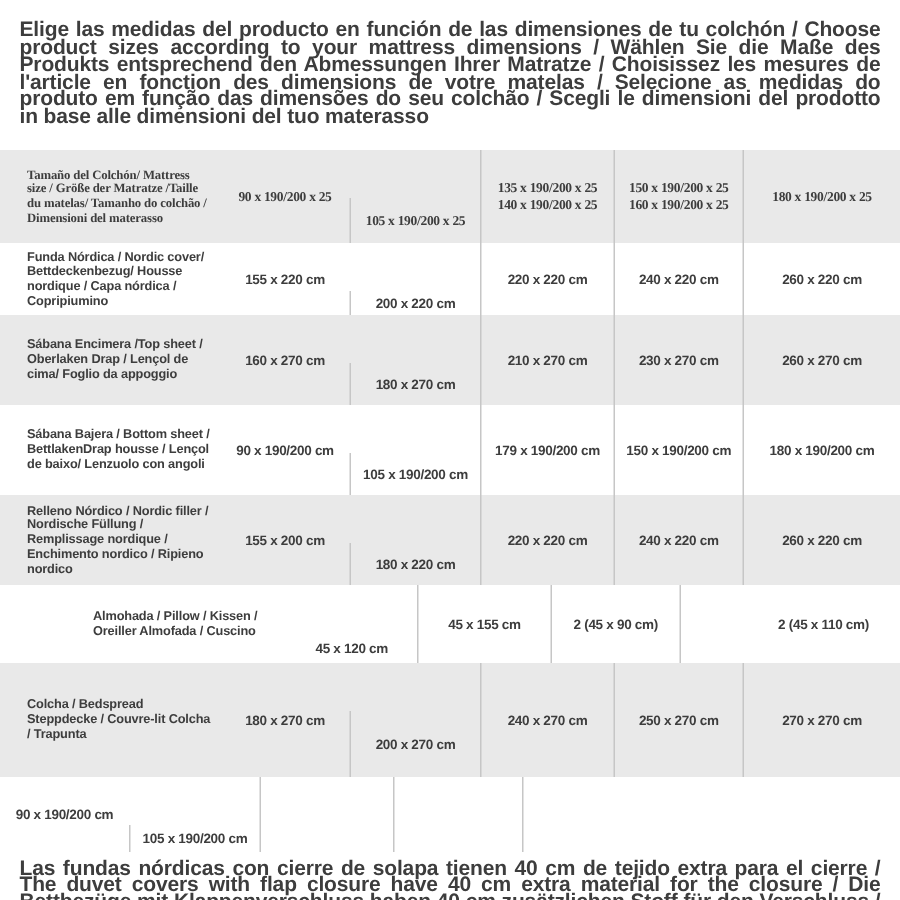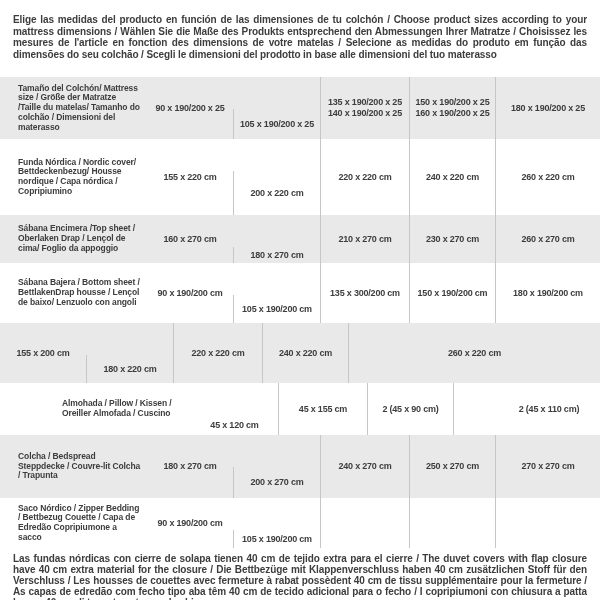--- a/index.html
+++ b/index.html
@@ -1,21 +1,21 @@
 <!DOCTYPE html>
 <html><head>
 <meta charset="utf-8">
 <style>
   html,body { margin:0; padding:0; }
   body {
     width:600px; height:600px; background:#ffffff; overflow:hidden;
     font-family:"Liberation Sans", sans-serif; color:#3d3d3d;
   }
   .intro, .footnote {
-    font-weight:700; font-size:10px; line-height:11.5px;
+    font-weight:700; font-size:14px; line-height:11.5px;
     text-align:justify; letter-spacing:-0.1px; color:#3d3d3d;
   }
   .intro { margin:14px 13px 0 13px; }
   .footnote { margin:5px 13px 0 13px; line-height:11px; }
   .size-table { margin-top:17px; width:600px; }
   .trow { display:flex; width:600px; }
   .trow.shaded { background:#e9e9e9; }
   .cell { box-sizing:border-box; }
   .lbl {
     width:147px; padding:4px 6px 4px 18px;
@@ -33,59 +33,59 @@
   .v.c4 { width:86px; }
   .v.c5 { flex:1;text-align:center; }
   .v + .v { border-left:1px solid #c6c6c6; }
 </style>
 </head>
 <body>
 
 <div class="intro">Elige las medidas del producto en función de las dimensiones de tu colchón / Choose product sizes according to your mattress dimensions / Wählen Sie die Maße des Produkts entsprechend den Abmessungen Ihrer Matratze / Choisissez les mesures de l'article en fonction des dimensions de votre matelas / Selecione as medidas do produto em função das dimensões do seu colchão / Scegli le dimensioni del prodotto in base alle dimensioni del tuo materasso</div>
 
 <div class="size-table" id="size-table">
-    <div class="trow shaded" style="height: 62px;">
+    <div class="trow shaded" style="height: 62px; font-family: Liberation Serif, serif;">
       <div class="cell lbl">Tamaño del Colchón/ Mattress size / Größe der Matratze /Taille du matelas/ Tamanho do colchão / Dimensioni del materasso</div>
       <div class="cell v c1">
         <div>90 x 190/200 x 25</div>
       </div>
       <div class="cell v c2">
         <div>105 x 190/200 x 25</div>
       </div>
       <div class="cell v c3">
         <div>135 x 190/200 x 25</div>
         <div>140 x 190/200 x 25</div>
       </div>
       <div class="cell v c4">
         <div>150 x 190/200 x 25</div>
         <div>160 x 190/200 x 25</div>
       </div>
       <div class="cell v c5">
         <div>180 x 190/200 x 25</div>
       </div>
     </div>
-    <div class="trow" style="height: 76px;">
+    <div class="trow" style="height: 48px;">
       <div class="cell lbl">Funda Nórdica /  Nordic cover/ Bettdeckenbezug/ Housse nordique  / Capa nórdica / Copripiumino</div>
       <div class="cell v c1">
         <div>155 x 220 cm</div>
       </div>
       <div class="cell v c2">
         <div>200 x 220 cm</div>
       </div>
       <div class="cell v c3">
         <div>220 x 220 cm</div>
       </div>
       <div class="cell v c4">
         <div>240 x 220 cm</div>
       </div>
       <div class="cell v c5">
         <div>260 x 220 cm</div>
       </div>
     </div>
-    <div class="trow shaded" style="height: 48px;">
+    <div class="trow shaded" style="height: 60px;">
       <div class="cell lbl">Sábana Encimera /Top sheet / Oberlaken Drap / Lençol de cima/ Foglio da appoggio</div>
       <div class="cell v c1">
         <div>160 x 270 cm</div>
       </div>
       <div class="cell v c2">
         <div>180 x 270 cm</div>
       </div>
       <div class="cell v c3">
         <div>210 x 270 cm</div>
       </div>
@@ -98,30 +98,31 @@
     </div>
     <div class="trow" style="height: 60px;">
       <div class="cell lbl">Sábana Bajera / Bottom sheet / BettlakenDrap housse / Lençol de baixo/ Lenzuolo con angoli</div>
       <div class="cell v c1">
         <div>90 x 190/200 cm</div>
       </div>
       <div class="cell v c2">
         <div>105 x 190/200 cm</div>
       </div>
       <div class="cell v c3">
-        <div>135 x 300/200 cm</div>
+        <div>179 x 190/200 cm</div>
       </div>
       <div class="cell v c4">
         <div>150 x 190/200 cm</div>
       </div>
       <div class="cell v c5">
         <div>180 x 190/200 cm</div>
       </div>
     </div>
     <div class="trow shaded" style="height: 60px;">
+      <div class="cell lbl">Relleno Nórdico / Nordic filler / Nordische Füllung / Remplissage nordique / Enchimento nordico / Ripieno nordico</div>
       <div class="cell v c1">
         <div>155 x 200 cm</div>
       </div>
       <div class="cell v c2">
         <div>180 x 220 cm</div>
       </div>
       <div class="cell v c3">
         <div>220 x 220 cm</div>
       </div>
       <div class="cell v c4">
@@ -139,40 +140,39 @@
       <div class="cell v c3">
         <div>45 x 155 cm</div>
       </div>
       <div class="cell v c4">
         <div>2 (45 x 90 cm)</div>
       </div>
       <div class="cell v c5">
         <div>2 (45 x 110 cm)</div>
       </div>
     </div>
-    <div class="trow shaded" style="height: 63px;">
+    <div class="trow shaded" style="height: 76px;">
       <div class="cell lbl">Colcha / Bedspread Steppdecke / Couvre-lit Colcha / Trapunta</div>
       <div class="cell v c1">
         <div>180 x 270 cm</div>
       </div>
       <div class="cell v c2">
         <div>200 x 270 cm</div>
       </div>
       <div class="cell v c3">
         <div>240 x 270 cm</div>
       </div>
       <div class="cell v c4">
         <div>250 x 270 cm</div>
       </div>
       <div class="cell v c5">
         <div>270 x 270 cm</div>
       </div>
     </div>
     <div class="trow" style="height: 50px;">
-      <div class="cell lbl">Saco Nórdico / Zipper Bedding / Bettbezug Couette  / Capa de Edredão Copripiumone a sacco</div>
       <div class="cell v c1">
         <div>90 x 190/200 cm</div>
       </div>
       <div class="cell v c2">
         <div>105 x 190/200 cm</div>
       </div>
       <div class="cell v c3"></div>
       <div class="cell v c4"></div>
       <div class="cell v c5"></div>
     </div>

